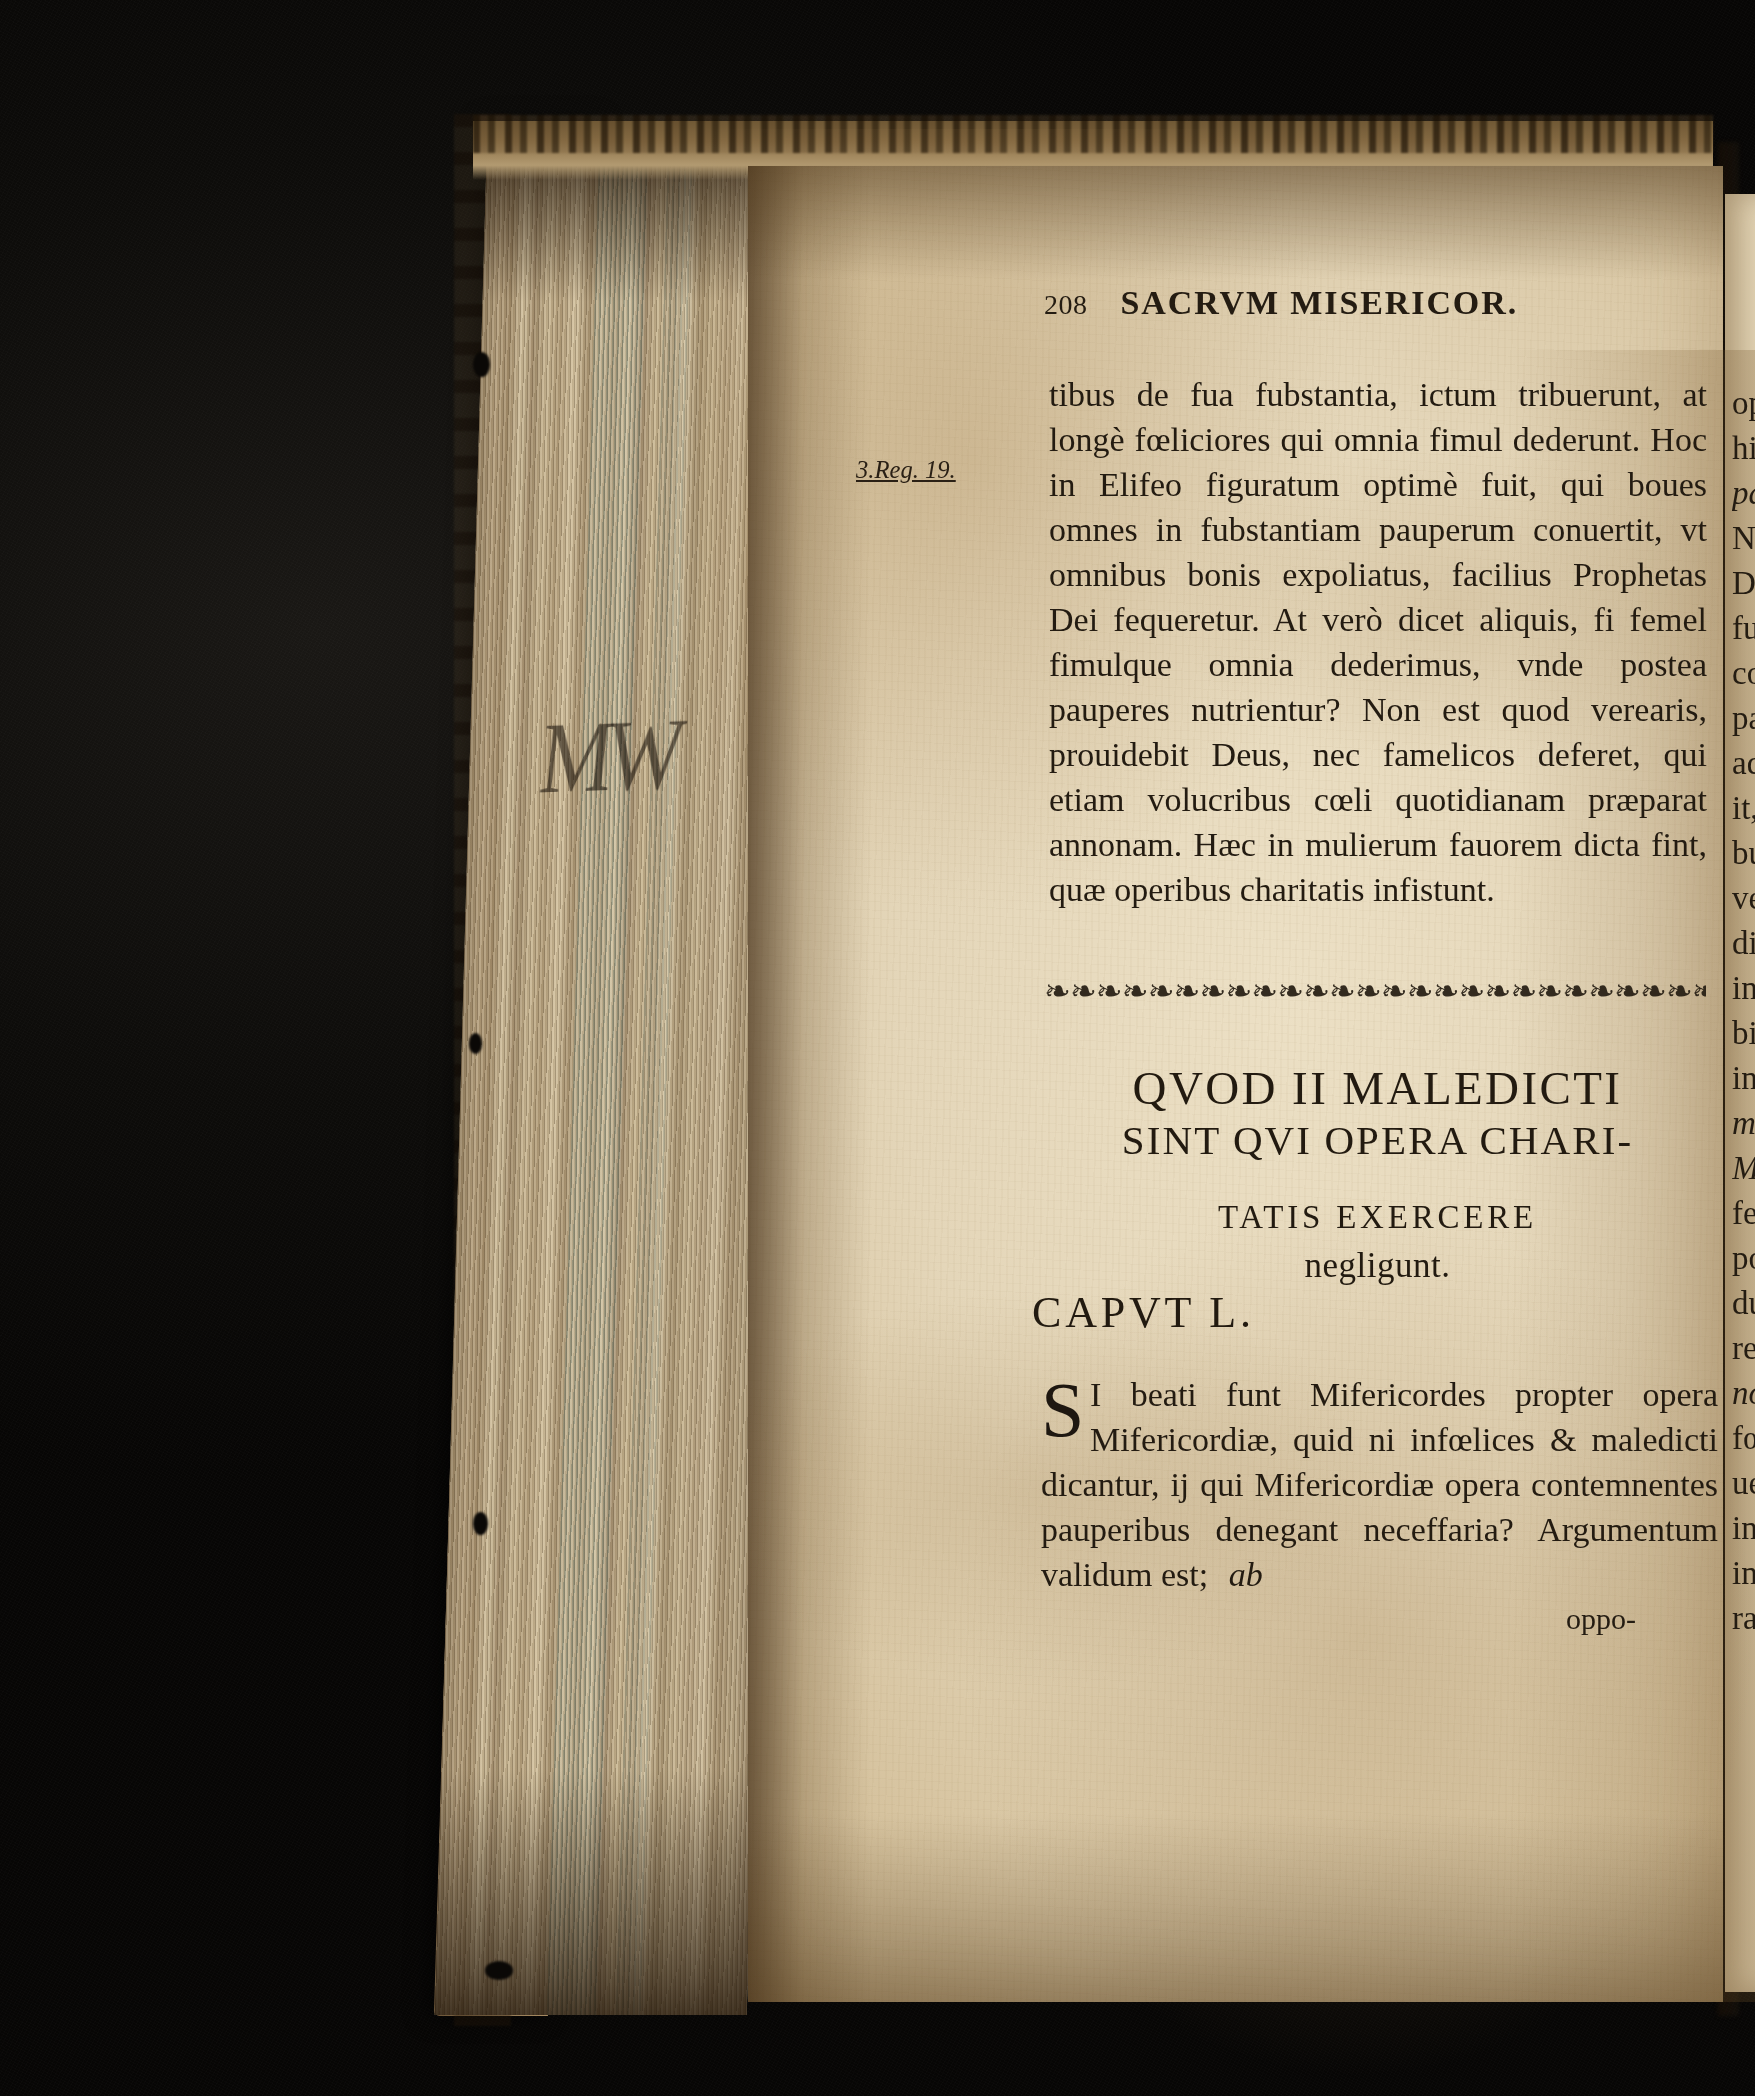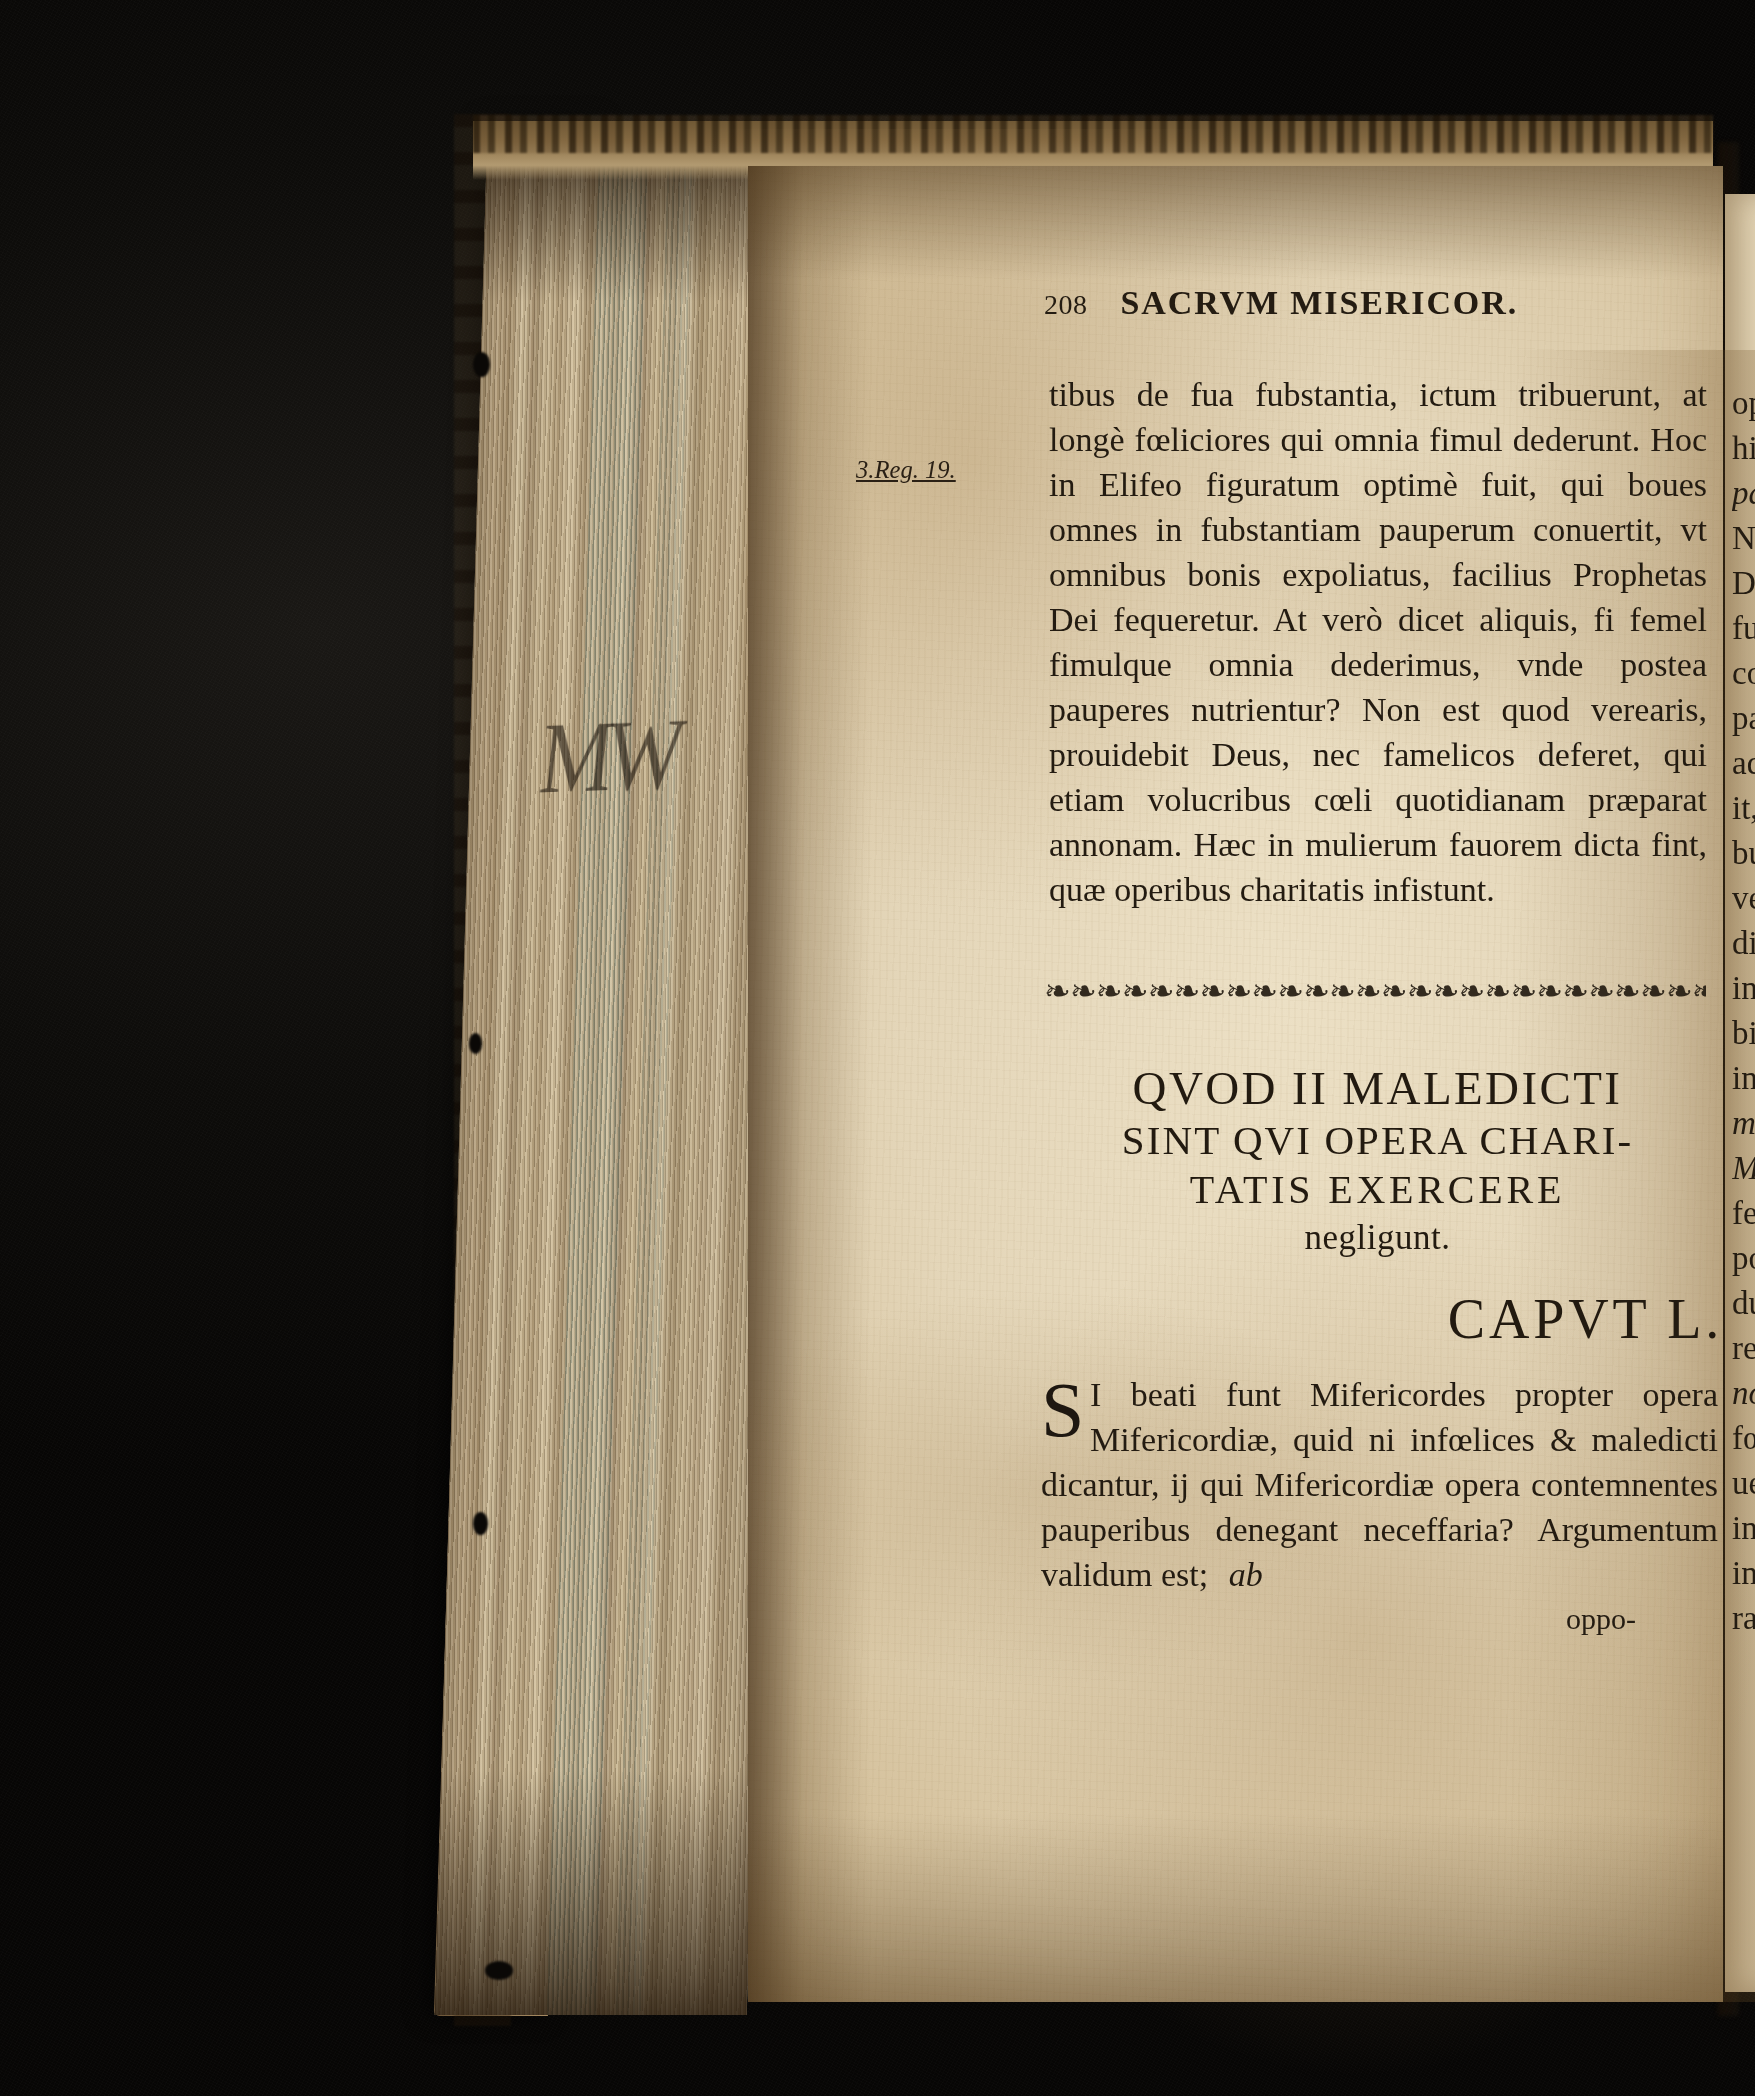--- a/index.html
+++ b/index.html
@@ -330,37 +330,38 @@
     font-size: 47px;
     letter-spacing: 2.4px;
     line-height: 53px;
   }
   .section-title .l2 {
     font-size: 41px;
     letter-spacing: 2.1px;
     line-height: 51px;
   }
   .section-title .l3 {
-    font-size: 40px;
+    font-size: 33px;
     letter-spacing: 3.8px;
     line-height: 47px;
+    margin-top: 28px;
   }
   .section-title .l4 {
     font-size: 35px;
     letter-spacing: 0.5px;
     line-height: 49px;
   }
 
   .caput {
     position: absolute;
     left: 1032px;
     top: 1287px;
     width: 691px;
-    text-align: right;
-    font-size: 56px;
+    text-align: left;
+    font-size: 44px;
     letter-spacing: 3.8px;
     color: #221a10;
   }
 
   .chapter-body {
     position: absolute;
     left: 1041px;
     top: 1372px;
     width: 677px;
     font-size: 34px;

